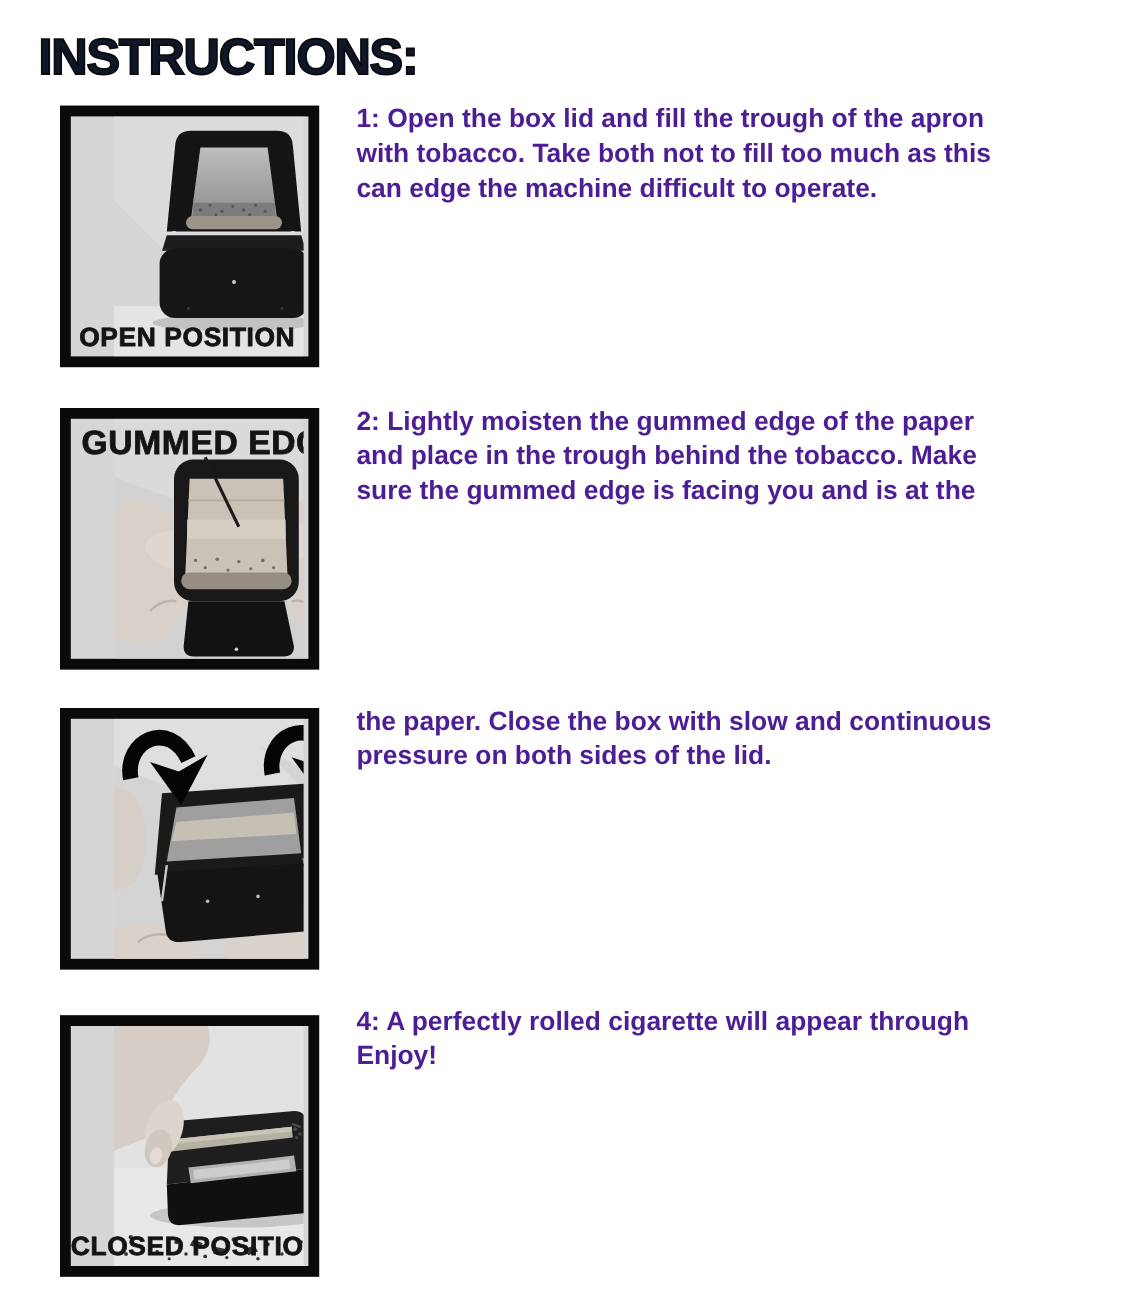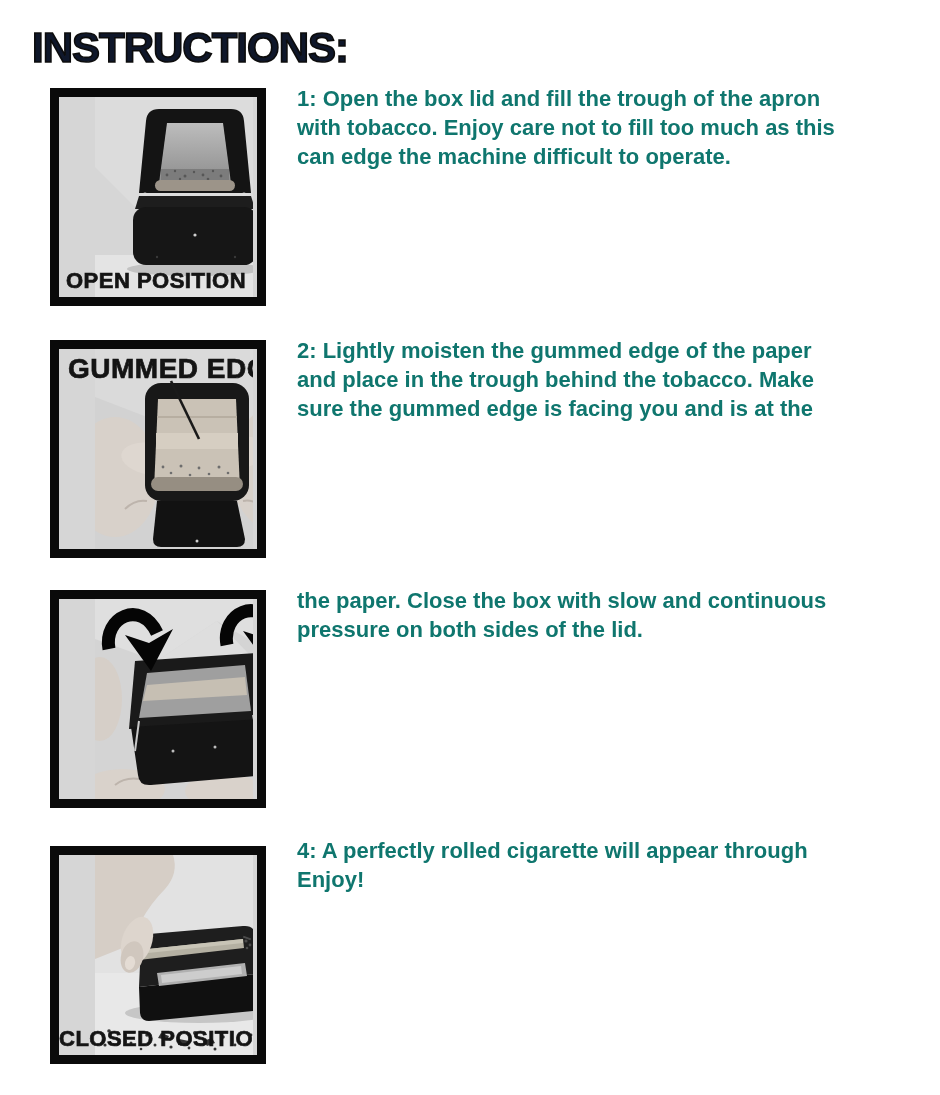--- a/index.html
+++ b/index.html
@@ -20,21 +20,21 @@
   }
   .photo{position:relative;width:158px;height:200px;overflow:hidden;padding-left:36px;}
   .photo svg{display:block;}
   .plabel{
     position:absolute;left:0;right:0;text-align:center;
     font-weight:700;color:#141414;font-size:22px;letter-spacing:0.5px;
     -webkit-text-stroke:0.7px #141414;white-space:nowrap;
   }
   .plabel-bottom{bottom:3px;}
   .plabel-top{top:4px;left:9px;right:auto;text-align:left;font-size:28px;}
-  .text{position:absolute;left:297px;color:#0f766e;font-weight:700;
+  .text{position:absolute;left:297px;color:#4c1d95;font-weight:700;
     font-size:22px;line-height:29px;}
   .line{white-space:nowrap;}
 </style>
 </head>
 <body>
 
 <div class="page">
 
   <h1 class="title">INSTRUCTIONS:</h1>
 
@@ -73,21 +73,21 @@
           <rect x="38" y="110" width="124" height="58" rx="13" fill="#161616"></rect>
           <circle cx="100" cy="138" r="1.6" fill="#cfcfcf"></circle>
           <circle cx="62" cy="160" r="1.2" fill="#3a3a3a"></circle>
           <circle cx="140" cy="160" r="1.2" fill="#3a3a3a"></circle>
         </svg>
         <div class="plabel plabel-bottom">OPEN POSITION</div>
       </div>
     </figure>
     <div class="text" style="top:-4px">
       <div class="line">1: Open the box lid and fill the trough of the apron</div>
-      <div class="line">with tobacco. Enjoy care not to fill too much as this</div>
+      <div class="line">with tobacco. Take both not to fill too much as this</div>
       <div class="line">can edge the machine difficult to operate.</div>
     </div>
   </section>
 
   <section class="step" style="top:340px">
     <figure class="frame">
       <div class="photo">
         <svg width="198" height="200" viewBox="0 0 198 200">
           <rect width="198" height="200" fill="#d2d2d2"></rect>
           <polygon points="0,0 198,0 198,58 104,88 0,48" fill="#dadada"></polygon>

